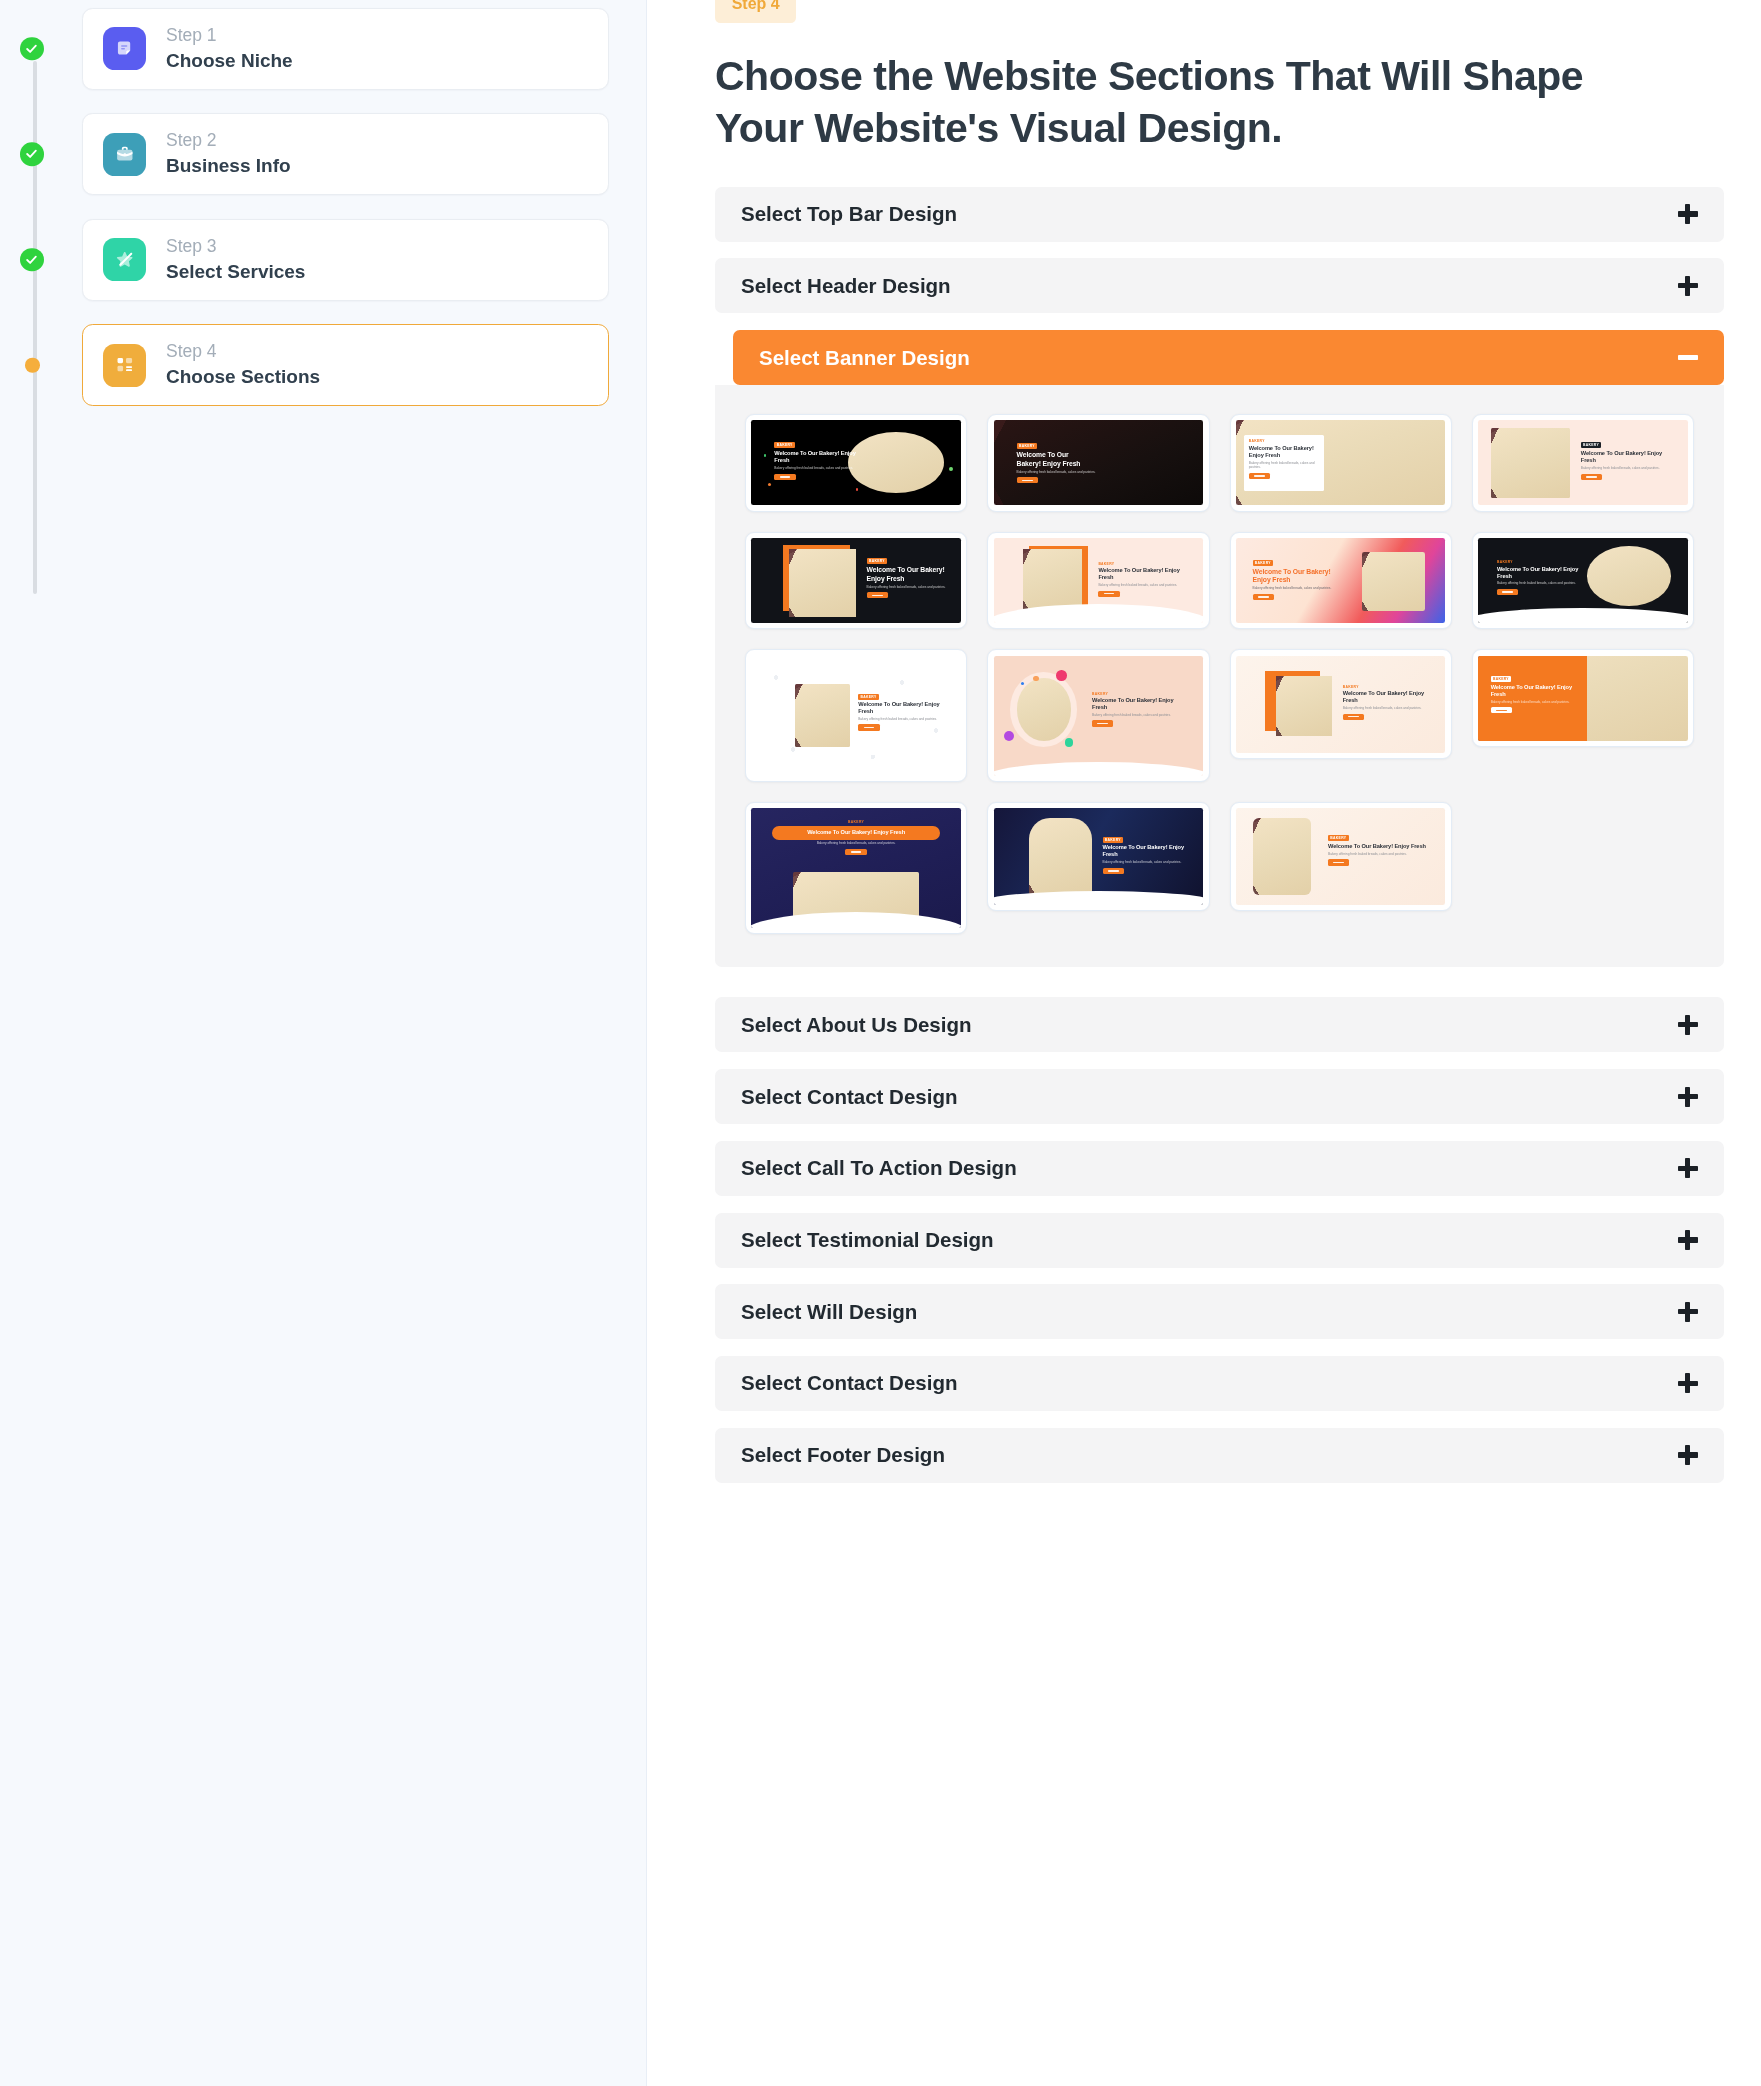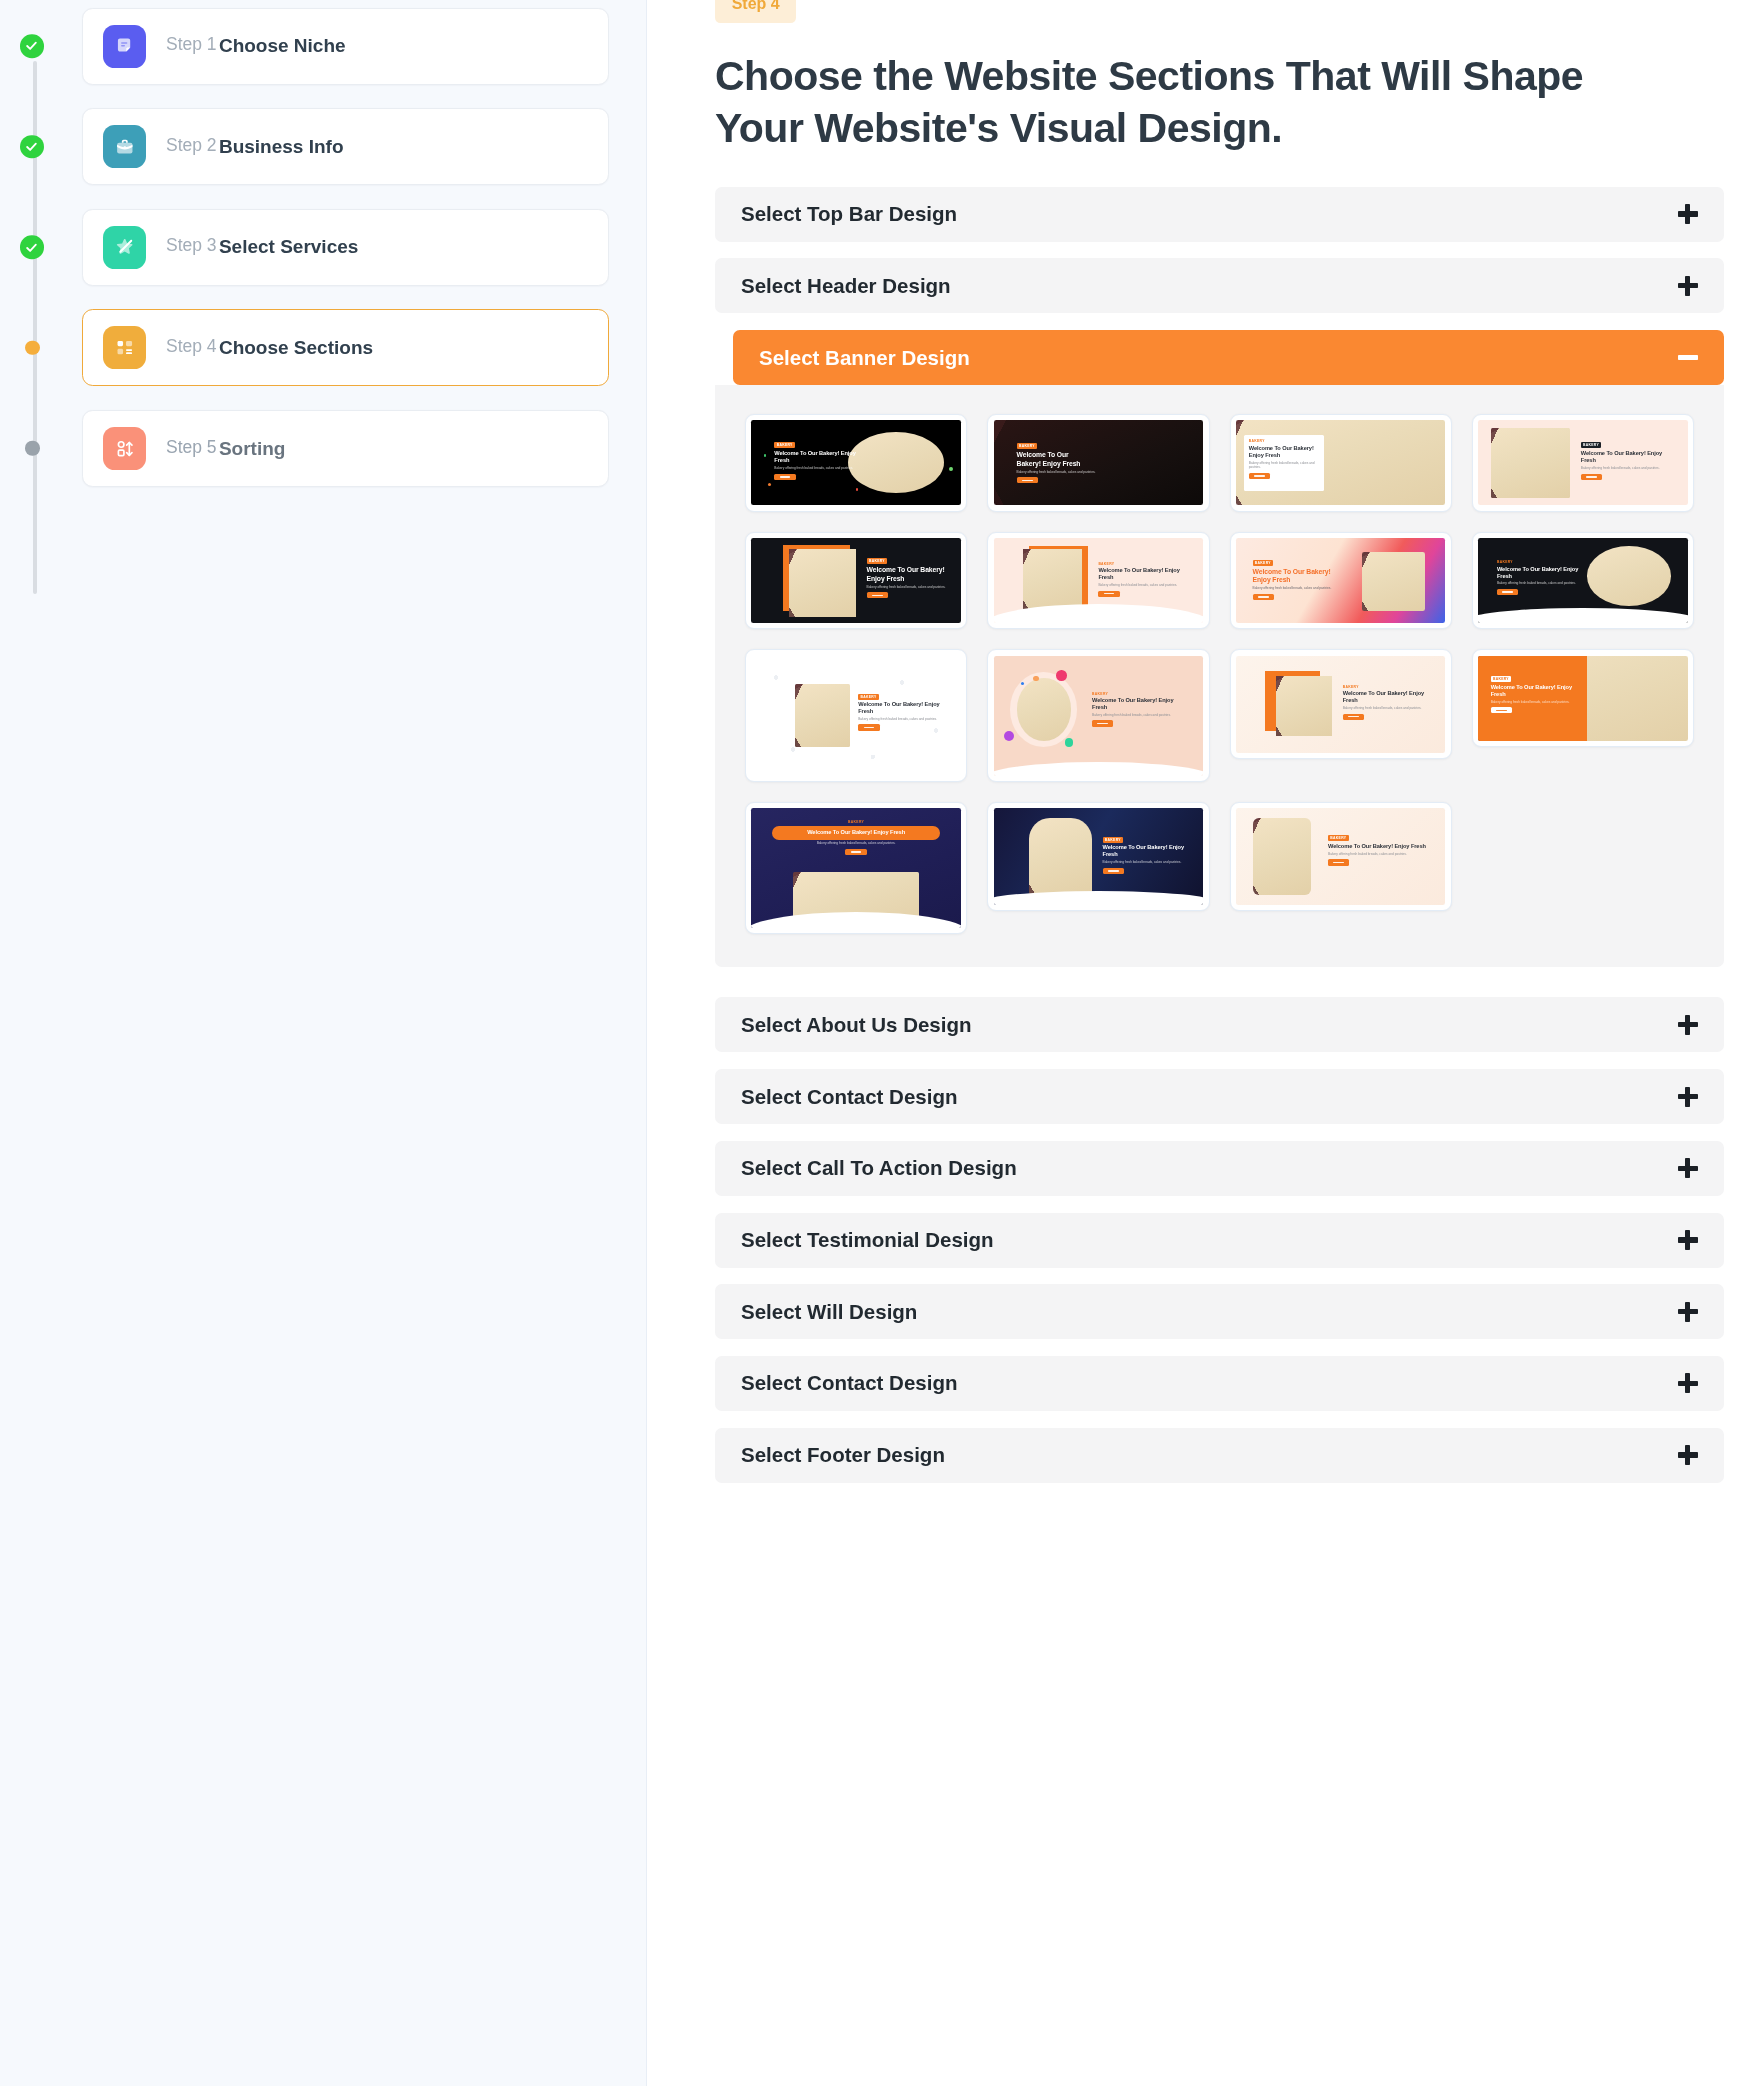--- a/index.html
+++ b/index.html
@@ -59,21 +59,21 @@
     border: 1.5px solid #f0a93a;
     box-shadow: 0 0 0 0 rgba(0,0,0,0);
   }
   .step-ico {
     width: 43px; height: 43px;
     border-radius: 11.4px;
     flex: 0 0 43px;
     display: flex; align-items: center; justify-content: center;
   }
   .step-ico svg { width: 23.6px; height: 23.6px; display: block; }
-  .step-meta { display: flex; gap: 2.3px; }
+  .step-meta { display: flex; flex-direction: column; gap: 2.3px; }
   .step-num { font-size: 17.5px; color: #a3adb8; font-weight: 400; line-height: 1.25; }
   .step-name { font-size: 19px; color: #31404e; font-weight: 700; line-height: 1.25; }
   .step-row.muted .step-num,
   .step-row.muted .step-name { color: #9aa5b1; }
   .step-row.muted .step-name { color: #69747f; }
 
   
   .main {
     flex: 1;
     padding: 0 37px 0 68px;
@@ -322,38 +322,20 @@
                 <rect x="13.2" y="16.6" width="6.2" height="1.7" rx=".85" fill="#ffffff"></rect>
               </svg>
           </div>
           <div class="step-meta">
             <div class="step-num">Step 4</div>
             <div class="step-name">Choose Sections</div>
           </div>
         </div>
       </div>
 
-      <div class="step-row muted">
-        <div class="marker pending"></div>
-        <div class="step-card">
-          <div class="step-ico" style="background:#fa9179">
-            <svg viewBox="0 0 24 24" fill="none" stroke="#ffffff" stroke-width="1.7">
-                <circle cx="8.3" cy="7.6" r="2.8"></circle>
-                <rect x="5.5" y="13.3" width="5.6" height="5.6" rx="1.2"></rect>
-                <path d="M16.6 5.6v13" stroke-linecap="round"></path>
-                <path d="M13.9 8.3l2.7-2.7 2.7 2.7" stroke-linecap="round" stroke-linejoin="round"></path>
-                <path d="M13.9 15.9l2.7 2.7 2.7-2.7" stroke-linecap="round" stroke-linejoin="round"></path>
-              </svg>
-          </div>
-          <div class="step-meta">
-            <div class="step-num">Step 5</div>
-            <div class="step-name">Sorting</div>
-          </div>
-        </div>
-      </div>
 
     </div>
   </aside>
 
   <main class="main">
 
     <div class="badge-step">Step 4</div>
 
     <h1 class="page-title">Choose the Website Sections That Will Shape Your Website's Visual Design.</h1>
 

